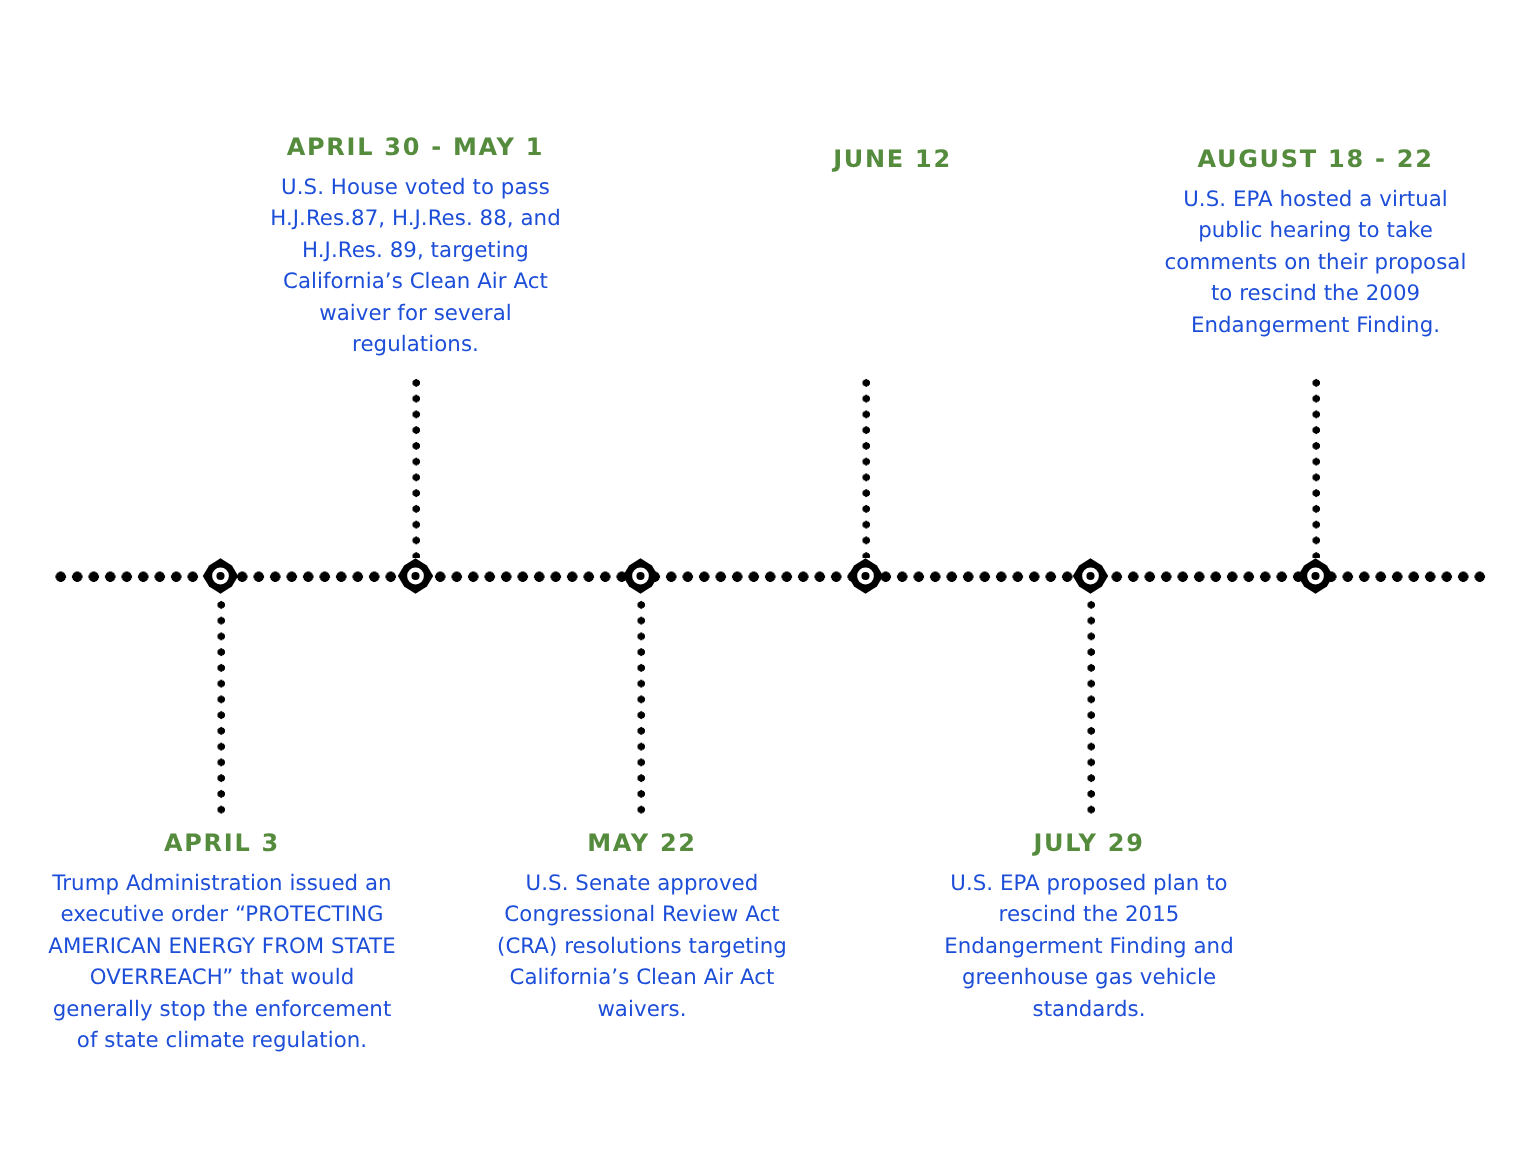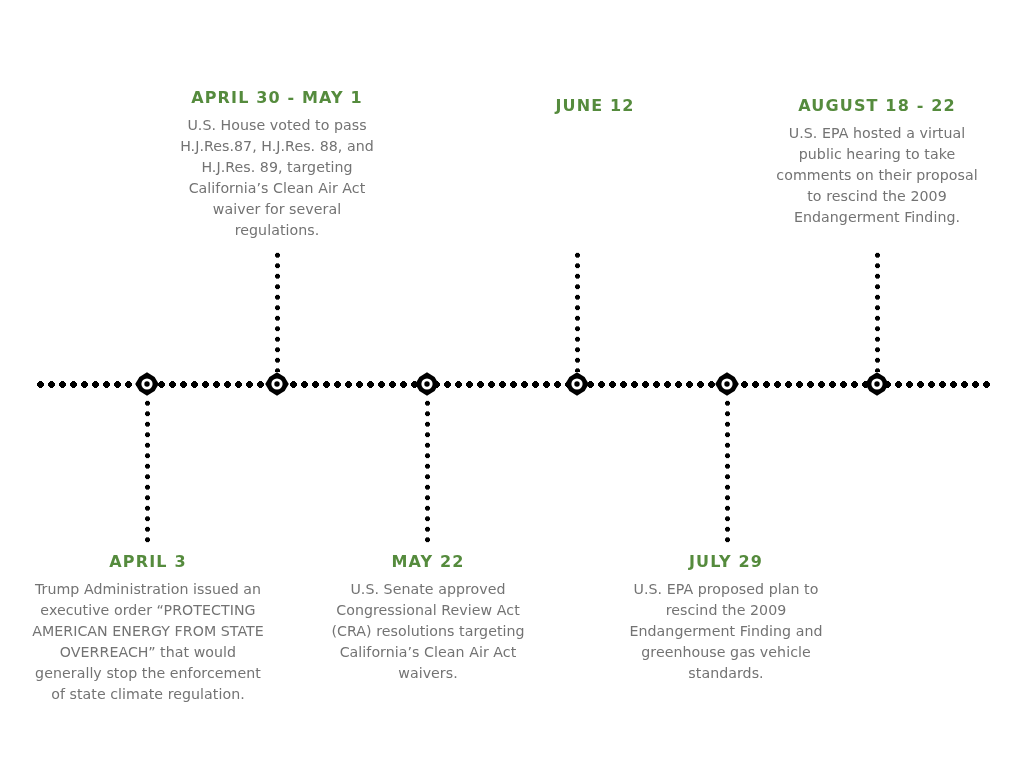--- a/index.html
+++ b/index.html
@@ -69,21 +69,21 @@
     font-weight: bold;
     font-size: 16px;
     letter-spacing: 1.15px;
     line-height: 1.25;
     margin: 0 0 7px 0;
     white-space: nowrap;
   }
   .entry-body {
     font-size: 14.2px;
     line-height: 1.48;
-    color: #737373;
+    color: #1d4ed8;
     margin: 0;
     letter-spacing: 0.05px;
   }
   .entry.above { text-align: center; }
   .entry.below { text-align: center; }
 </style>
 </head>
 <body>
 
 <div id="timeline-root">
@@ -115,21 +115,21 @@
 
   <div class="connector" style="left:427px; top:398px; height:148px;"></div>
   <div class="entry below" style="left:327px; width:202px; top:552px;">
     <div class="entry-heading">MAY 22</div>
     <div class="entry-body">U.S. Senate approved Congressional Review Act (CRA) resolutions targeting California’s Clean Air Act waivers.</div>
   </div>
 
   <div class="connector" style="left:727px; top:398px; height:148px;"></div>
   <div class="entry below" style="left:620px; width:212px; top:552px;">
     <div class="entry-heading">JULY 29</div>
-    <div class="entry-body">U.S. EPA proposed plan to rescind the 2009 Endangerment Finding and greenhouse gas vehicle standards.</div>
+    <div class="entry-body">U.S. EPA proposed plan to rescind the 2015 Endangerment Finding and greenhouse gas vehicle standards.</div>
   </div>
 
   <div class="node" style="left:147px;">
     <svg width="26" height="26" viewBox="0 0 26 26" aria-hidden="true">
       <path d="M13 1.2 L20.6 6.0 L24.8 13 L20.6 20.0 L13 24.8 L5.4 20.0 L1.2 13 L5.4 6.0 Z" fill="#000"></path>
       <circle cx="13" cy="13" r="5.6" fill="#fff"></circle>
       <circle cx="13" cy="13" r="2.7" fill="#000"></circle>
     </svg>
   </div>
   <div class="node" style="left:277px;">

